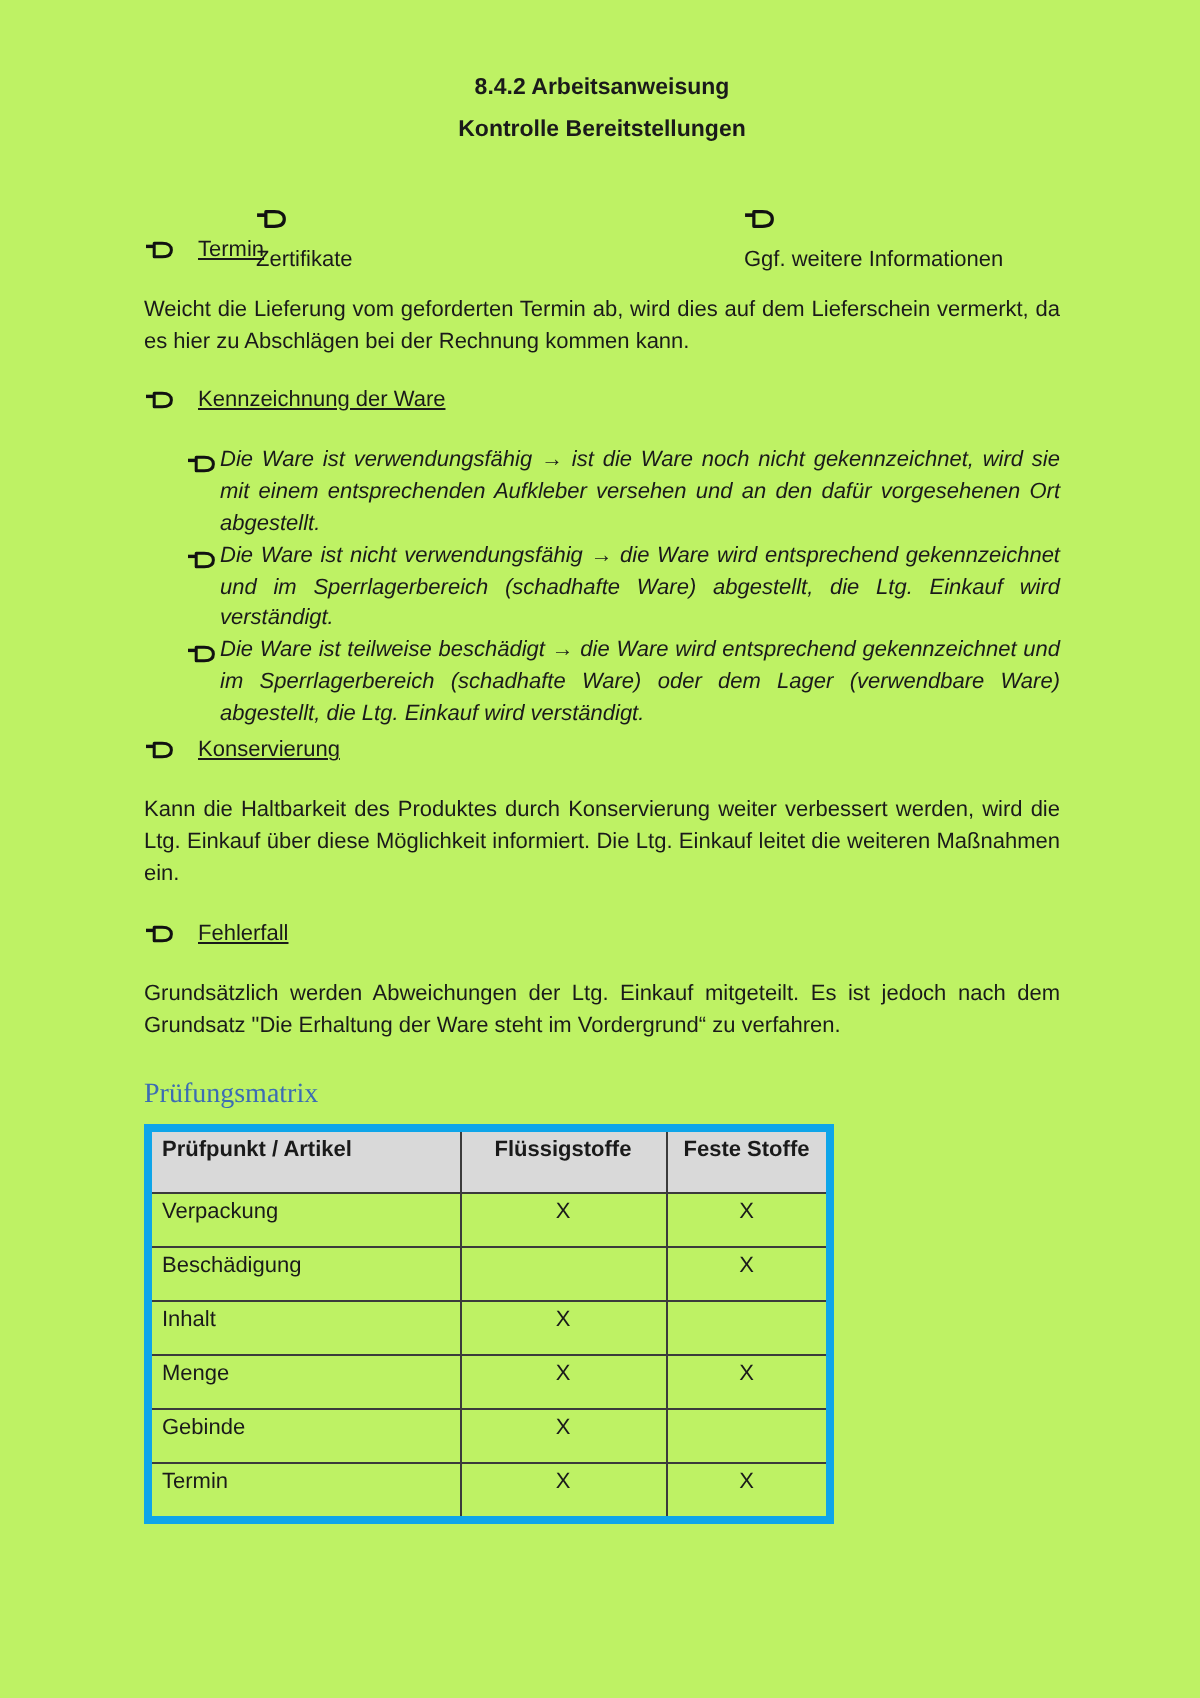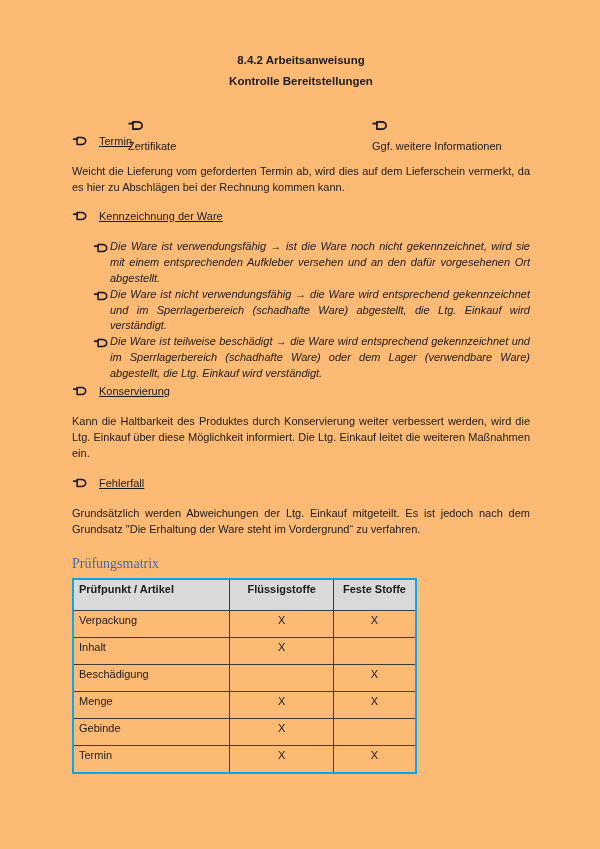--- a/index.html
+++ b/index.html
@@ -1,27 +1,27 @@
 <!DOCTYPE html>
 <html lang="de"><head>
 <meta charset="utf-8">
 <style>
   html,body { margin:0; padding:0; background:#ffffff; }
   .page {
     position: relative;
     width: 600px; height: 849px;
     margin: 0 auto;
-    background: #fdba74;
+    background: #bef264;
     font-family: "Liberation Sans", "DejaVu Sans", sans-serif;
     font-size: 11px;
     line-height: 1.45;
     color: #1a1a1a;
     overflow: hidden;
     box-sizing: border-box;
-    padding: 16px 70px 0 72px;
+    padding: 0 70px 0 72px;
   }
   .doc-title {
     margin-top: 34px;
     text-align: center;
     font-weight: bold;
     font-size: 11.5px;
     line-height: 21px;
   }
   
   .bullet {
@@ -83,21 +83,21 @@
     margin-top: 4px;
     table-layout: fixed;
     width: 345px;
   }
   table.matrix th, table.matrix td {
     border: 1px solid #3b3b3b;
     padding: 2px 5px 0 5px;
     vertical-align: top;
     font-size: 11px;
   }
-  table.matrix { border: 2px solid #0ea5e9; }
+  table.matrix { border: 4px solid #0ea5e9; }
   table.matrix th {
     background: #d9d9d9;
     font-weight: bold;
     text-align: center;
     height: 28px;
   }
   table.matrix th.first { text-align: left; }
   table.matrix td { height: 24px; text-align: center; }
   table.matrix td.first { text-align: left; }
   .col-label  { width: 156px; }
@@ -209,30 +209,30 @@
         <th>Feste Stoffe</th>
       </tr>
     </thead>
     <tbody>
       <tr>
         <td class="first">Verpackung</td>
         <td>X</td>
         <td>X</td>
       </tr>
       <tr>
-        <td class="first">Inhalt</td>
-        <td>X</td>
-        <td></td>
-      </tr>
-      <tr>
         <td class="first">Beschädigung</td>
         <td></td>
         <td>X</td>
       </tr>
       <tr>
+        <td class="first">Inhalt</td>
+        <td>X</td>
+        <td></td>
+      </tr>
+      <tr>
         <td class="first">Menge</td>
         <td>X</td>
         <td>X</td>
       </tr>
       <tr>
         <td class="first">Gebinde</td>
         <td>X</td>
         <td></td>
       </tr>
       <tr>

